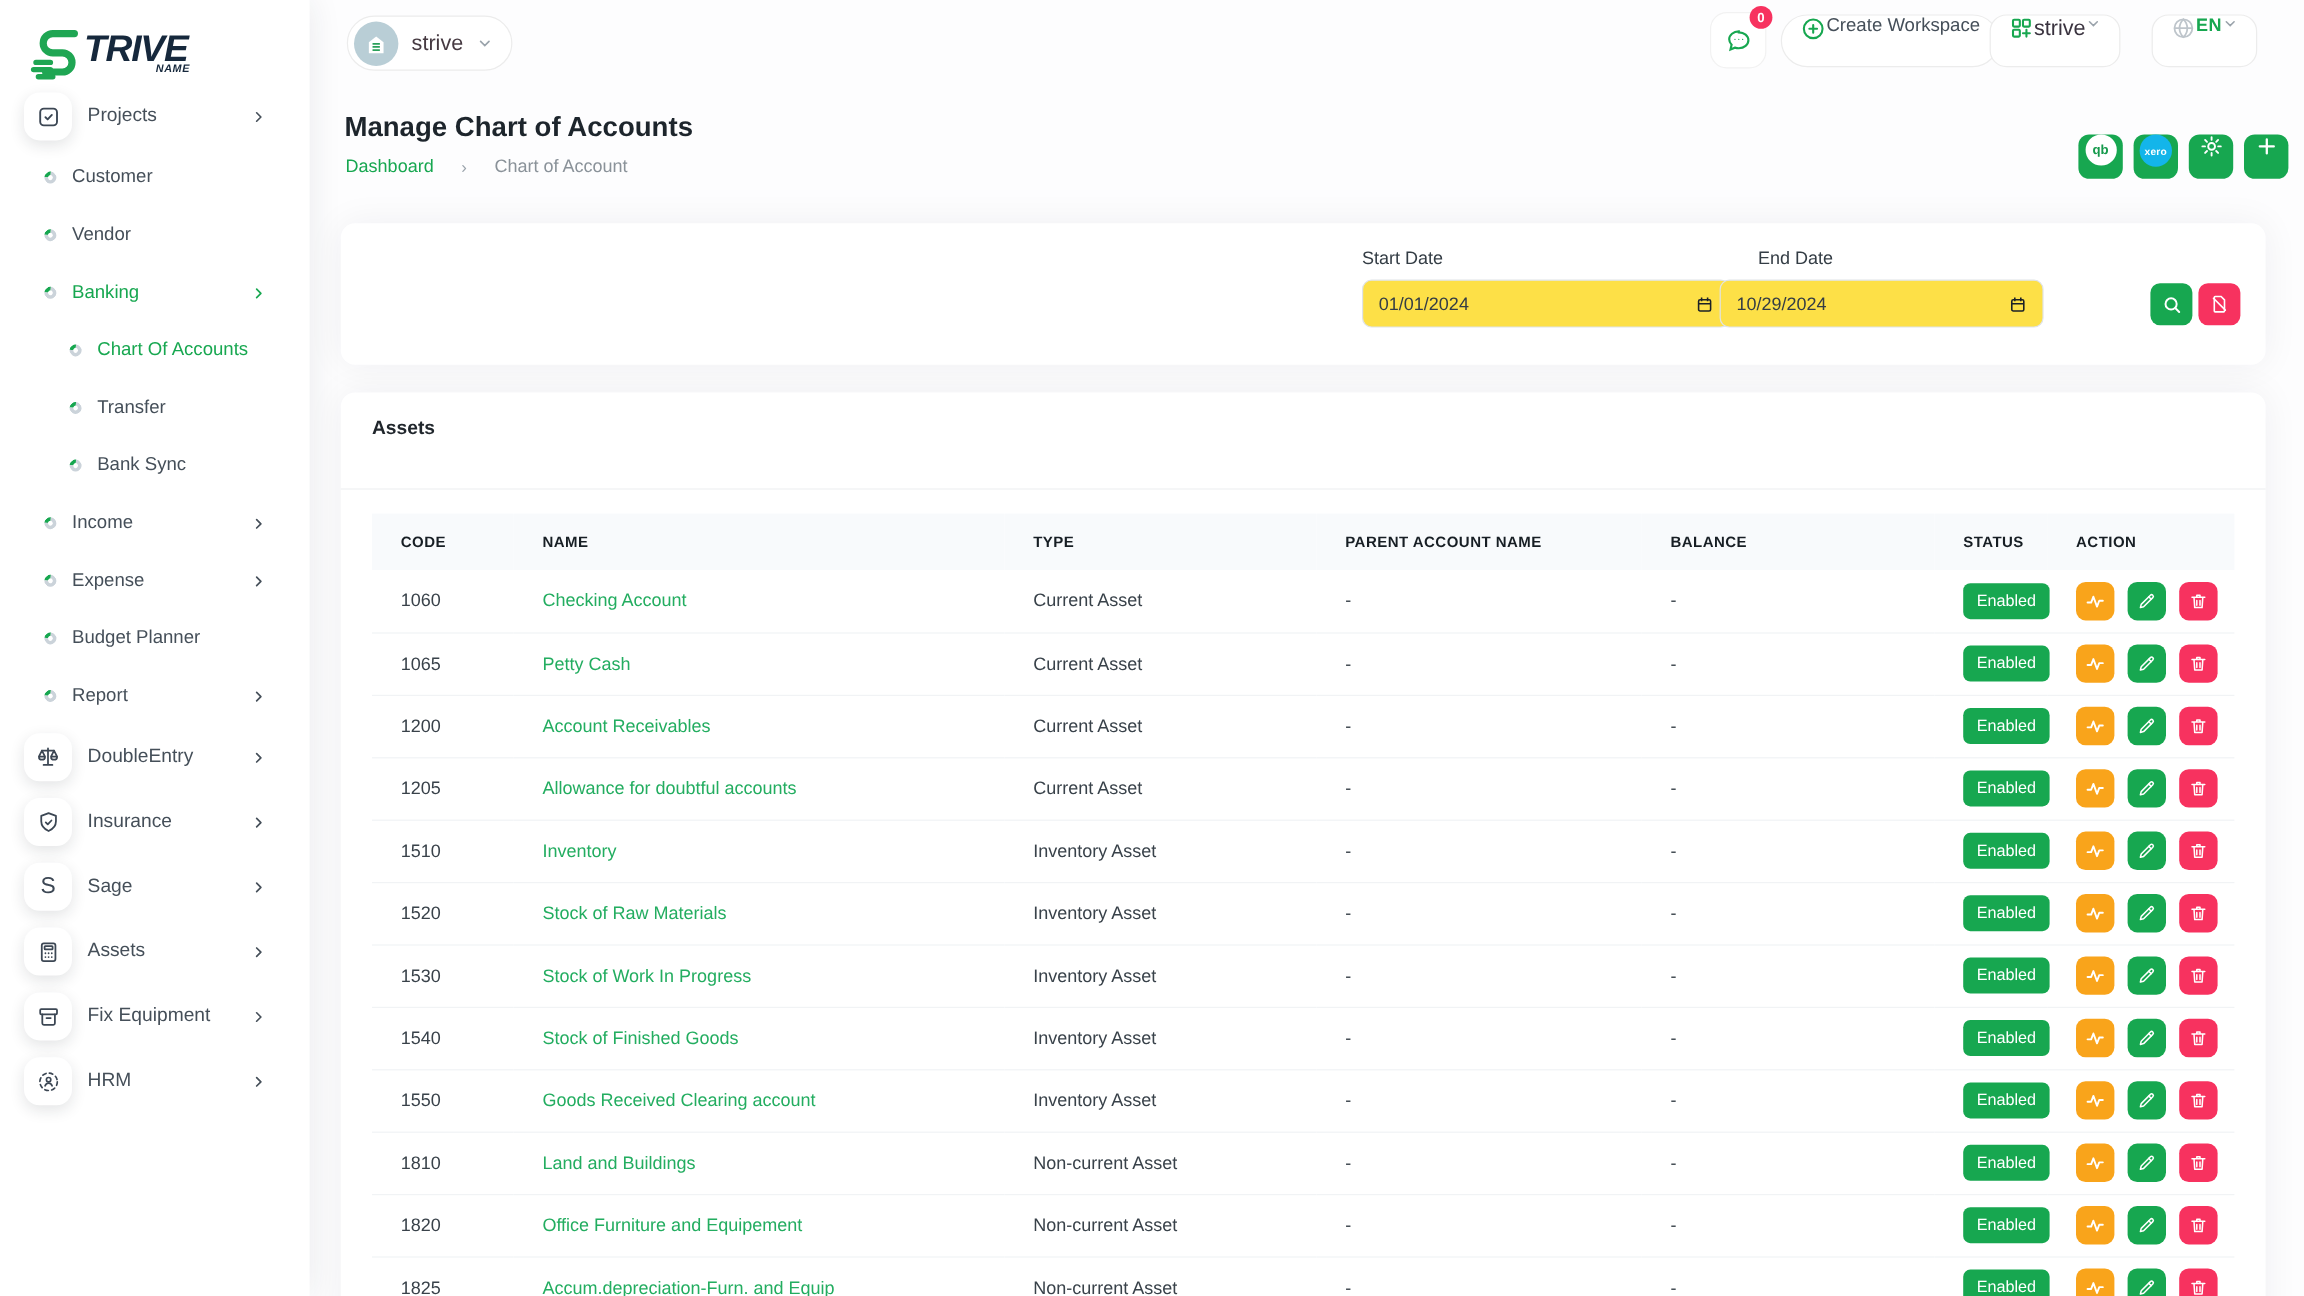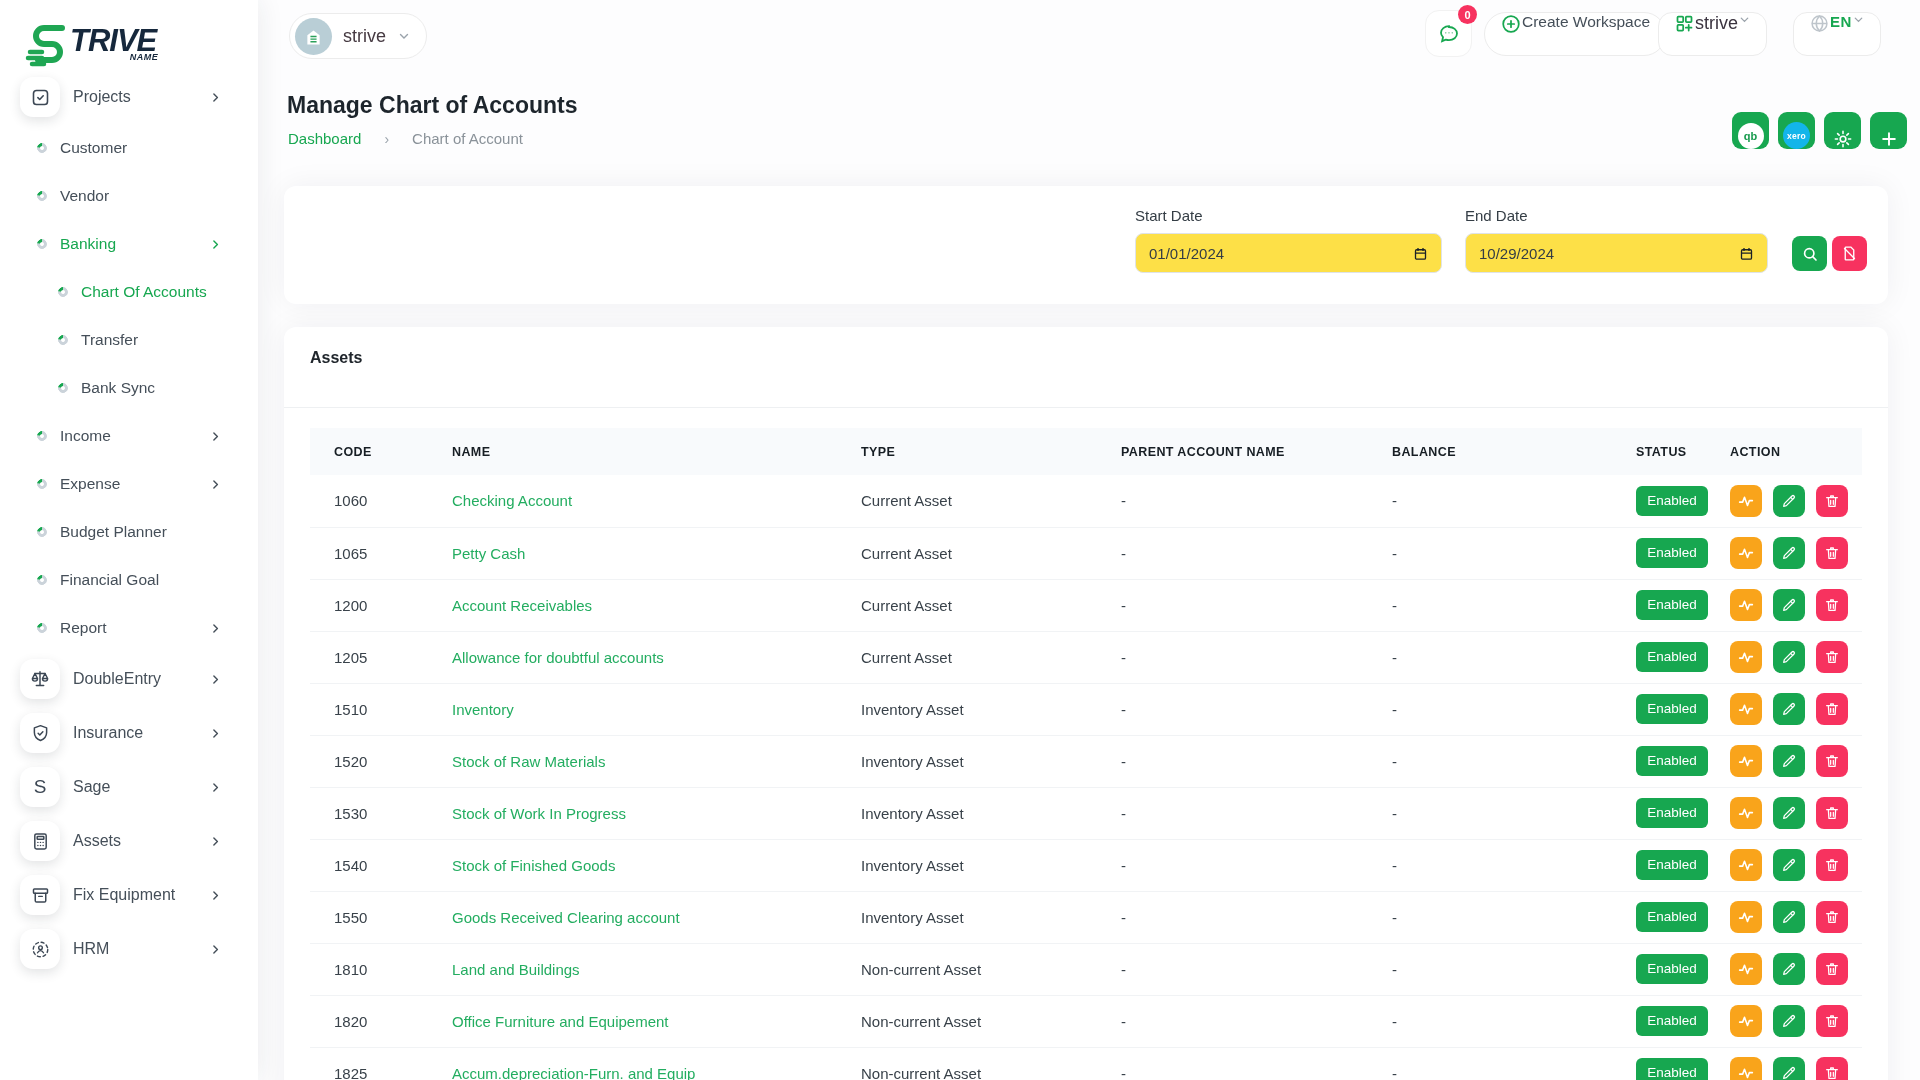--- a/index.html
+++ b/index.html
@@ -59,36 +59,36 @@
   .lang .txt{font-size:15px;color:var(--green);font-weight:700;letter-spacing:.5px}
 
   
   .page-title{position:absolute;left:287px;top:92px;margin:0;font-size:23px;font-weight:700;color:var(--navy)}
   .breadcrumb{position:absolute;left:288px;top:130px;font-size:15px;display:flex;align-items:center;gap:23px}
   .breadcrumb .bc-link{color:var(--green);text-decoration:none}
   .breadcrumb .sep{color:#9AA3AB;font-size:14px}
   .breadcrumb .cur{color:var(--mut)}
   .head-actions{position:absolute;left:1732px;top:112px;display:flex;gap:9px}
   .ha-btn{width:37px;height:37px;border-radius:9px;background:var(--green);border:none;color:#fff;
-          display:flex;align-items:flex-end;justify-content:center;padding:0}
+          display:flex;align-items:flex-start;justify-content:center;padding:0}
   .qb-circle{width:26px;height:26px;border-radius:50%;background:#fff;color:#169A4C;font-size:11px;font-weight:800;
              display:flex;align-items:center;justify-content:center}
   .xero-circle{width:27px;height:27px;border-radius:50%;background:#13B5EA;color:#fff;font-size:8.5px;font-weight:700;
                display:flex;align-items:center;justify-content:center;letter-spacing:.2px}
 
   
   .card{position:absolute;background:#fff;border-radius:12px;box-shadow:0 0 30px rgba(25,35,45,.06)}
   .filter-card{left:284px;top:186px;width:1604px;height:118px}
   .f-label{position:absolute;font-size:15px;color:#343D45}
   .f-label.start{left:851px;top:21px}
   .f-label.end{left:1181px;top:21px}
   .date-box{position:absolute;top:47px;height:40px;border:1px solid #DFE3E7;border-radius:8px;background:#fde047;
             display:flex;align-items:center;justify-content:space-between;padding:0 13px;font-size:15px;color:#343D45}
   .date-box.start{left:851px;width:307px}
-  .date-box.end{left:1181px;width:303px}
+  .date-box.end{left:1149px;width:270px}
   .sq-btn{position:absolute;top:50px;width:35px;height:35px;border-radius:8px;border:none;color:#fff;
           display:flex;align-items:center;justify-content:center;padding:0}
   .search-btn{left:1508px;background:var(--green)}
   .reset-btn{left:1548px;background:var(--pink)}
 
   .table-card{left:284px;top:327px;width:1604px;height:800px}
   .tc-title{position:absolute;left:26px;top:22px;font-size:16px;font-weight:700;color:#20262C;margin:0}
   .tc-divider{position:absolute;left:0;right:0;top:80px;height:1px;background:#EEF0F2}
   table{position:absolute;left:26px;top:101px;width:1552px;border-collapse:collapse;table-layout:fixed}
   thead th{height:47px;background:#F8FAFC;font-size:12.5px;font-weight:700;color:#171E24;text-align:left;
@@ -198,26 +198,20 @@
           <svg width="13" height="13" viewBox="0 0 24 24" fill="none" stroke="currentColor" stroke-width="2.6" stroke-linecap="round" stroke-linejoin="round">
             <path d="M9 5.5l6.5 6.5L9 18.5"></path>
           </svg>
         </span>
       </div>
       <div class="nav-item clickable sub1">
         <span style="display: flex;">
           <span class="donut"></span>
         </span>
         <span class="lbl">Budget Planner</span>
-      </div>
-      <div class="nav-item clickable sub1">
-        <span style="display: flex;">
-          <span class="donut"></span>
-        </span>
-        <span class="lbl">Financial Goal</span>
       </div>
       <div class="nav-item clickable sub1">
         <span style="display: flex;">
           <span class="donut"></span>
         </span>
         <span class="lbl">Report</span>
         <span class="chev">
           <svg width="13" height="13" viewBox="0 0 24 24" fill="none" stroke="currentColor" stroke-width="2.6" stroke-linecap="round" stroke-linejoin="round">
             <path d="M9 5.5l6.5 6.5L9 18.5"></path>
           </svg>

